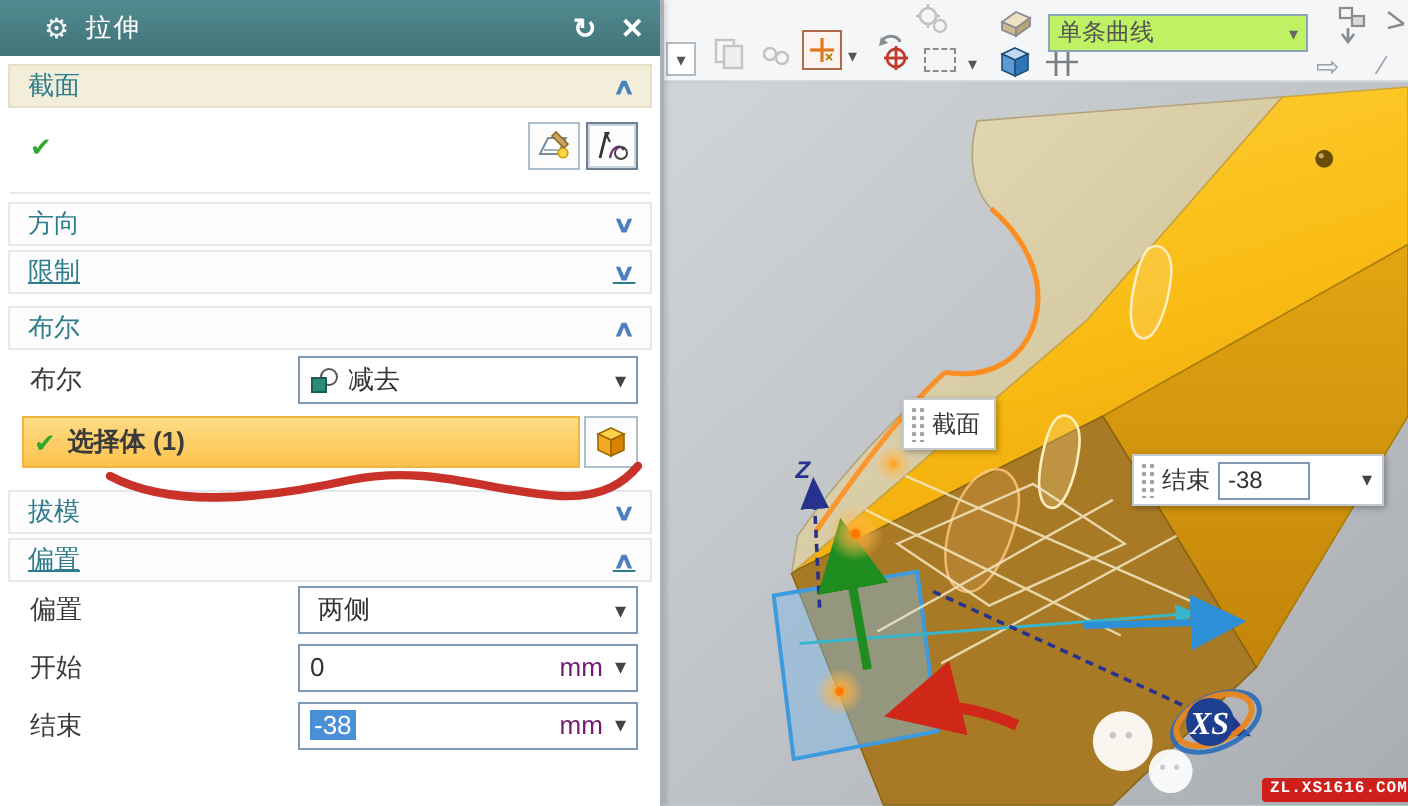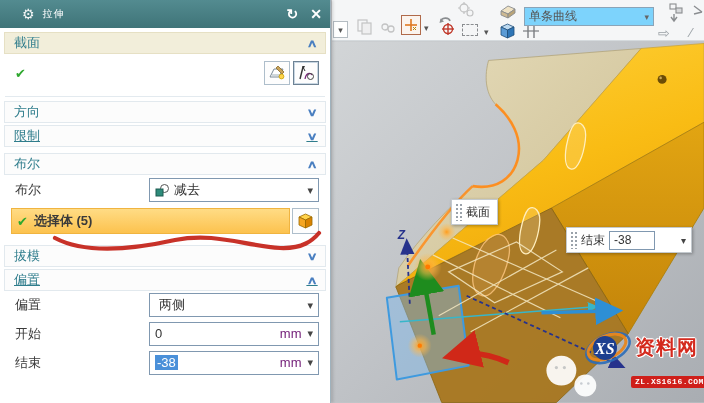--- a/index.html
+++ b/index.html
@@ -5,21 +5,21 @@
   * { margin:0; padding:0; box-sizing:border-box; }
   html,body { width:704px; height:403px; overflow:hidden; font-family:"Liberation Sans",sans-serif; background:#c4c7ca; }
   #stage { position:relative; width:704px; height:403px; }
 
   
   #dialog { position:absolute; left:0; top:0; width:331px; height:403px; background:#fff;
             border-right:1px solid #9fb2bd; box-shadow:2px 0 3px rgba(0,0,0,.15); z-index:5; }
   #titlebar { height:28px; background:linear-gradient(#538b90,#3f7478); display:flex; align-items:center;
               color:#fff; padding:0 8px; }
   #titlebar .gear { font-size:14px; margin:0 8px 0 14px; color:#f2f5f5; }
-  #titlebar .title { font-size:10px; letter-spacing:1px; }
+  #titlebar .title { font-size:13px; letter-spacing:1px; }
   #titlebar .spacer { flex:1; }
   #titlebar .tbtn { font-size:14px; font-weight:bold; margin-left:12px; cursor:default; }
   .dlg-body { padding:2px 3px 0 3px; }
   .nx-header { height:22px; display:flex; align-items:center; justify-content:space-between;
                padding:0 9px; font-size:13px; color:#2f7d8c; background:#fcfcfc;
                border:1px solid #e2e9ee; margin:0 1px; }
   .nx-header.beige { background:#f2eeda; border-color:#e6e0c4; }
   .nx-header .chev { color:#4a7fc0; font-size:11px; font-weight:bold; transform:scaleX(1.4); }
   .mt2{margin-top:2px;} .mt5{margin-top:2px;text-decoration:underline;} .mt6{margin-top:6px;} .mt8{margin-top:8px;}
   .group-div { border-bottom:1px solid #e3eaef; margin:4px 2px; }
@@ -42,40 +42,40 @@
               align-items:center; justify-content:center; margin-left:2px; }
   #squiggle { position:absolute; left:45px; top:220px; z-index:9; pointer-events:none; }
   .sel-blue { background:#4a90d9; color:#fff; padding:0 2px; }
   .unit { margin-right:6px; color:#701a75; }
 
   
   #toolbar { position:absolute; left:332px; top:0; width:372px; height:41px; background:#f5f6f7;
              border-bottom:1px solid #d5dadd; }
   .tb { position:absolute; display:flex; align-items:center; justify-content:center; color:#9aa0a5; }
   .combo { position:absolute; left:192px; top:7px; width:130px; height:19px; border:1px solid #8aa4b8;
-           background:#7dd3fc; display:flex; align-items:center; font-size:12px; color:#555; padding:0 4px; }
+           background:#bef264; display:flex; align-items:center; font-size:12px; color:#555; padding:0 4px; }
   .combo .sp { flex:1; }
   .mini-box { border:1px solid #b4bcc2; background:#fff; }
 
   
   #viewport { position:absolute; left:332px; top:41px; width:372px; height:362px; }
 
   
   .float-w { position:absolute; background:#fff; border:1px solid #c3c9ce; box-shadow:1px 1px 3px rgba(0,0,0,.3);
              display:flex; align-items:center; z-index:6; }
   .drag-dots { width:9px; align-self:stretch; margin:3px 2px 3px 3px;
                background-image:radial-gradient(#9aa2aa 1px, transparent 1.3px); background-size:4px 4px; }
   #float-section { left:451px; top:199px; width:47px; height:26px; font-size:12px; color:#333; }
   #float-end { left:566px; top:227px; width:126px; height:26px; font-size:12px; color:#333; }
   #float-end .fe-input { width:46px; height:19px; border:1px solid #8098b0; margin-left:4px; padding:1px 4px;
                          font-size:12px; background:#fff; }
   #float-end .fe-arr { margin-left:auto; margin-right:5px; color:#444; font-size:10px; }
 
   
-  #watermark { position:absolute; right:1px; bottom:15px; width:120px; z-index:7; }
+  #watermark { position:absolute; right:1px; bottom:2px; width:120px; z-index:7; }
   #wm-top { display:flex; align-items:center; }
   #wm-name { font-size:20px; font-weight:bold; color:#d42a1e; letter-spacing:1px; white-space:nowrap;
              text-shadow:-1px 0 #fff,1px 0 #fff,0 -1px #fff,0 1px #fff,1px 1px #fff,-1px -1px #fff; }
   #wm-url { margin-top:-4px; margin-left:48px; background:#cf1f1a; color:#fff; font-size:8px; font-weight:bold;
             letter-spacing:.5px; padding:1px 4px 2px; border-radius:2px; display:inline-block;
             font-family:"Liberation Mono",monospace; }
 </style>
 </head>
 <body>
 
@@ -141,21 +141,21 @@
             <rect x="1" y="6" width="7" height="7" fill="#2e8b7a" stroke="#1d5b50" stroke-width="1"></rect>
           </svg>
           <span class="lbl">减去</span>
           <span class="sp"></span>
           <span class="arr">▾</span>
         </div>
       </div>
       <div class="nx-row row-body" style="padding-left:8px;">
         <div class="body-hl">
           <span class="check">✔</span>
-          <span style="font-weight:bold;">选择体 (5)</span>
+          <span style="font-weight:bold;">选择体 (1)</span>
         </div>
         <span class="cube-btn">
           <svg width="19" height="19" viewBox="0 0 19 19">
             <polygon points="9.5,2 16,5 9.5,8 3,5" fill="#ffd24a" stroke="#9a6a00" stroke-width=".8"></polygon>
             <polygon points="3,5 9.5,8 9.5,16 3,13" fill="#f5a623" stroke="#9a6a00" stroke-width=".8"></polygon>
             <polygon points="16,5 16,13 9.5,16 9.5,8" fill="#d98200" stroke="#9a6a00" stroke-width=".8"></polygon>
           </svg>
         </span>
       </div>
 
@@ -410,18 +410,17 @@
   </div>
 
   <div id="watermark">
     <div id="wm-top">
       <svg width="52" height="46" viewBox="0 0 52 46">
         <ellipse cx="25" cy="24" rx="23" ry="13" fill="none" stroke="#2b6cb8" stroke-width="2.5" transform="rotate(-24 25 24)" opacity="0.9"></ellipse>
         <ellipse cx="24" cy="23" rx="20" ry="11" fill="none" stroke="#e8871d" stroke-width="3" transform="rotate(-24 24 23)" opacity="0.95"></ellipse>
         <circle cx="22" cy="24" r="12" fill="#1d3f8f"></circle>
         <text x="12" y="30" font-size="16" font-style="italic" font-weight="bold" font-family="Liberation Serif, serif" fill="#ffffff">XS</text>
       </svg>
-      <span id="wm-name">资料网</span>
     </div>
     <span id="wm-url">ZL.XS1616.COM</span>
   </div>
 
 </div>
 
 </body></html>

